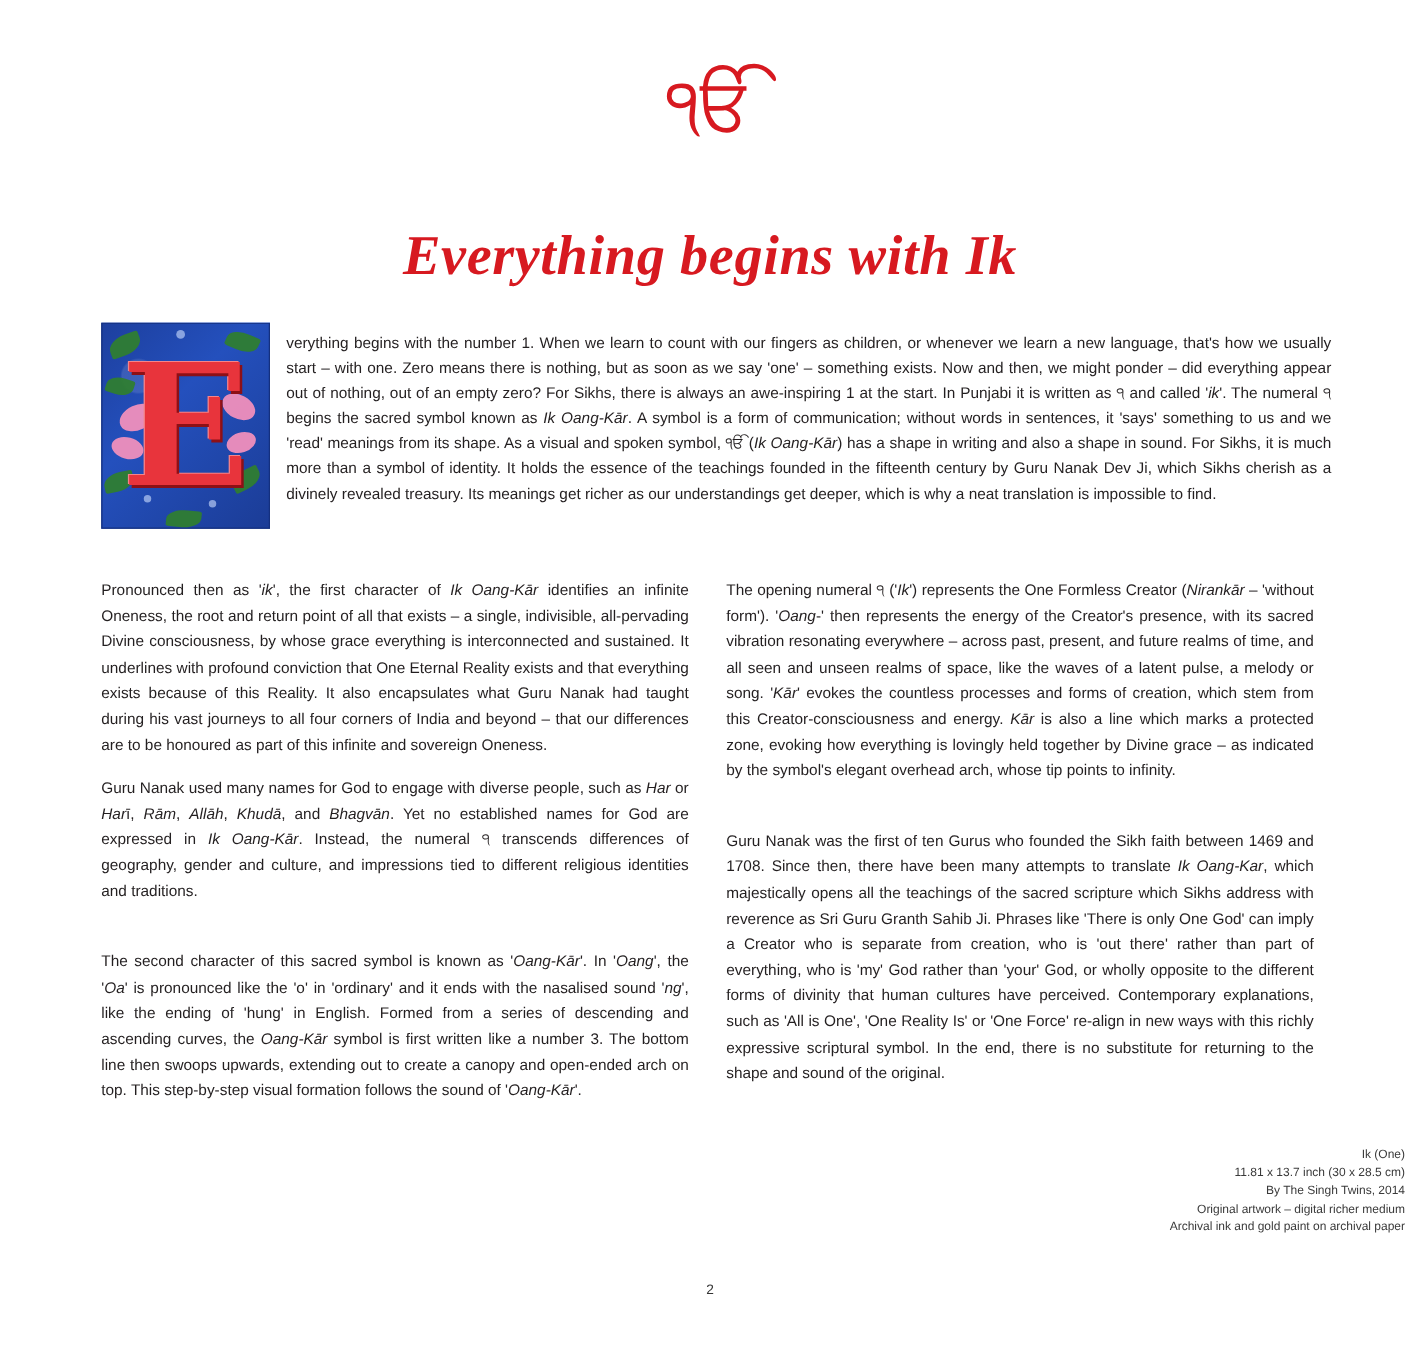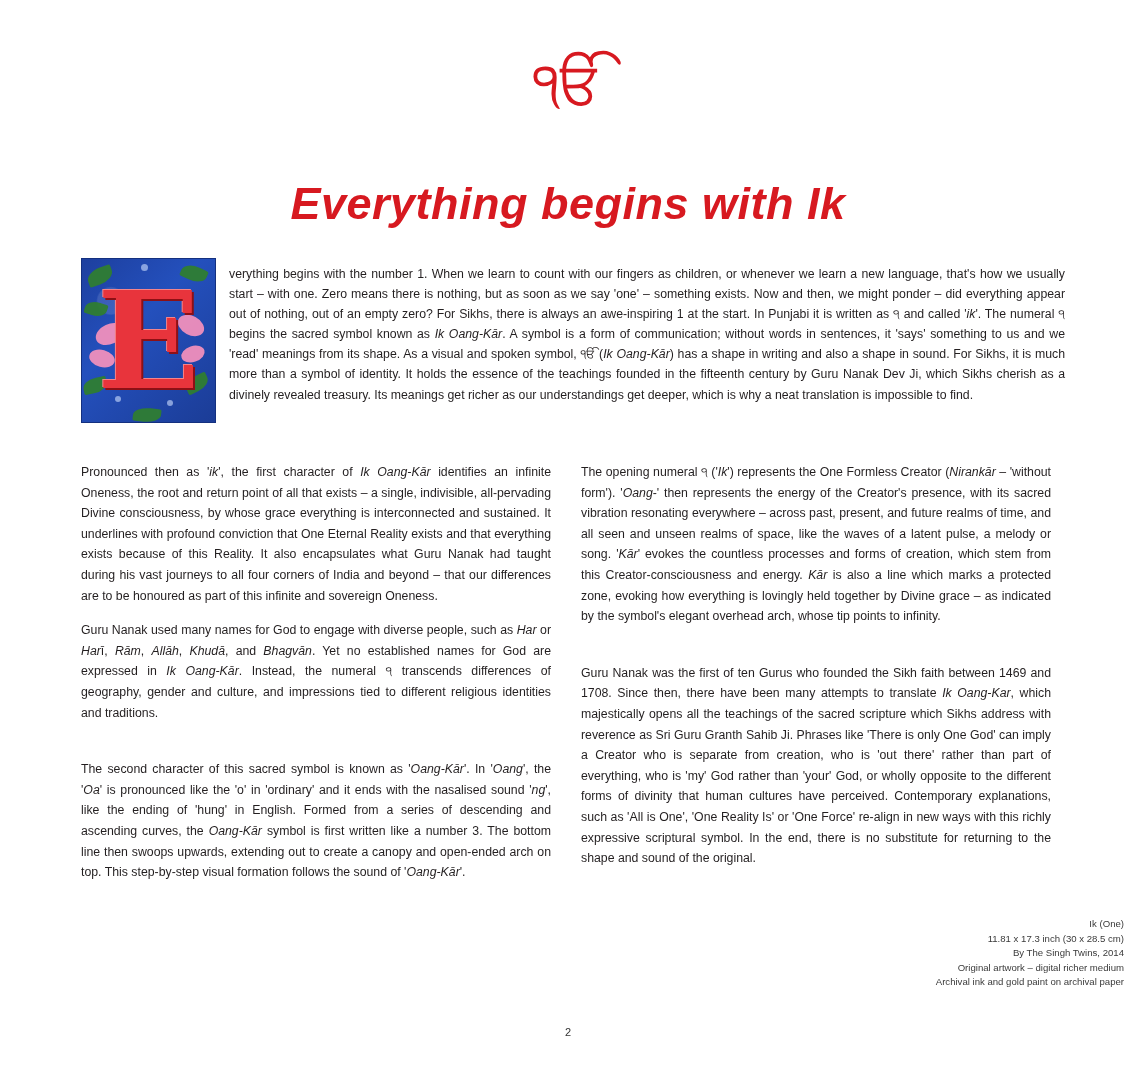--- a/index.html
+++ b/index.html
@@ -38,21 +38,21 @@
     letter-spacing: 0;
   }
 
   
   .title {
     position: absolute;
     left: 0;
     top: 148px;
     width: 1136px;
     text-align: center;
-    font-family: Liberation Sans, sans-serif;
+    font-family: Liberation Serif, serif;
     font-style: italic;
     font-weight: 700;
     font-size: 45px;
     color: #d71920;
     letter-spacing: 0.5px;
   }
 
   
   .dropcap {
     position: absolute;
@@ -197,21 +197,21 @@
       <p>The second character of this sacred symbol is known as '<i>Oang-Kār</i>'. In '<i>Oang</i>', the '<i>Oa</i>' is pronounced like the 'o' in 'ordinary' and it ends with the nasalised sound '<i>ng</i>', like the ending of 'hung' in English. Formed from a series of descending and ascending curves, the <i>Oang-Kār</i> symbol is first written like a number 3. The bottom line then swoops upwards, extending out to create a canopy and open-ended arch on top. This step-by-step visual formation follows the sound of '<i>Oang-Kār</i>'.</p>
     </div>
     <div class="col">
       <p>The opening numeral ੧ ('<i>Ik</i>') represents the One Formless Creator (<i>Nirankār</i> – 'without form'). '<i>Oang</i>-' then represents the energy of the Creator's presence, with its sacred vibration resonating everywhere – across past, present, and future realms of time, and all seen and unseen realms of space, like the waves of a latent pulse, a melody or song. '<i>Kār</i>' evokes the countless processes and forms of creation, which stem from this Creator-consciousness and energy. <i>Kār</i> is also a line which marks a protected zone, evoking how everything is lovingly held together by Divine grace – as indicated by the symbol's elegant overhead arch, whose tip points to infinity.</p>
       <p>Guru Nanak was the first of ten Gurus who founded the Sikh faith between 1469 and 1708. Since then, there have been many attempts to translate <i>Ik <i>Oang</i>-Kar</i>, which majestically opens all the teachings of the sacred scripture which Sikhs address with reverence as Sri Guru Granth Sahib Ji. Phrases like 'There is only One God' can imply a Creator who is separate from creation, who is 'out there' rather than part of everything, who is 'my' God rather than 'your' God, or wholly opposite to the different forms of divinity that human cultures have perceived. Contemporary explanations, such as 'All is One', 'One Reality Is' or 'One Force' re-align in new ways with this richly expressive scriptural symbol. In the end, there is no substitute for returning to the shape and sound of the original.</p>
     </div>
   </div>
 
   <div class="caption">
     <div>Ik (One)</div>
-    <div>11.81 x 17.3 inch (30 x 28.5 cm)</div>
+    <div>11.81 x 13.7 inch (30 x 28.5 cm)</div>
     <div>By The Singh Twins, 2014</div>
     <div>Original artwork – digital richer medium</div>
     <div>Archival ink and gold paint on archival paper</div>
   </div>
 
   <div class="folio">2</div>
 
 </div>
 
 </body></html>

